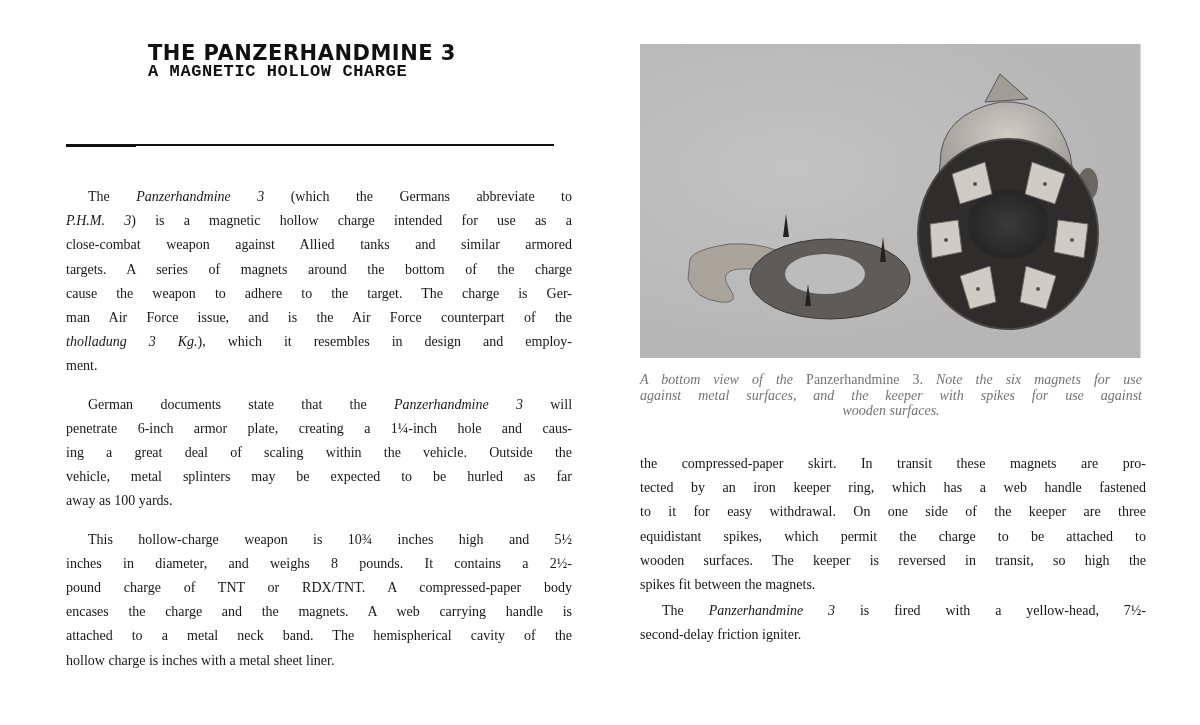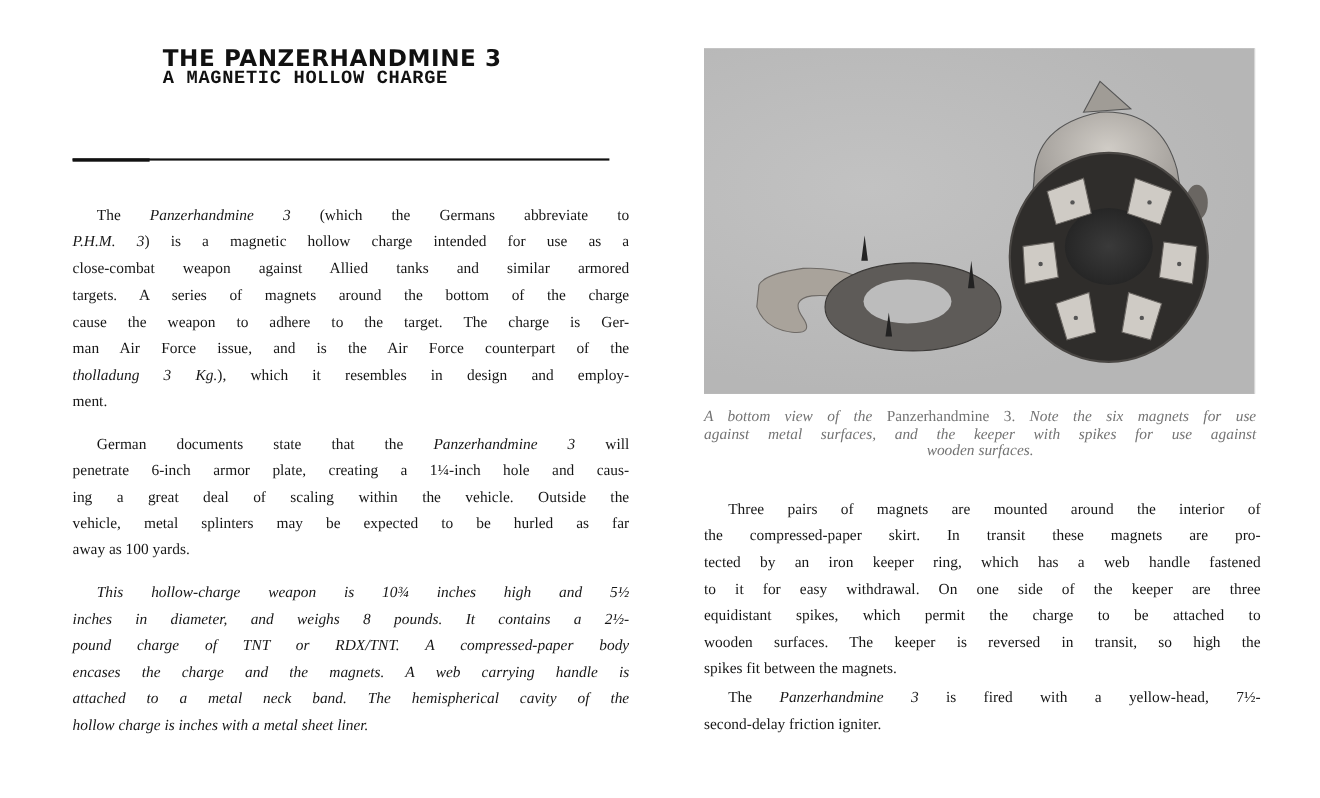--- a/index.html
+++ b/index.html
@@ -79,21 +79,21 @@
       <span class="line"><i>tholladung 3 Kg.</i>), which it resembles in design and employ-</span>
       <span class="line last">ment.</span>
     </p>
   <p style="text-indent: 0px;">
       <span class="line indent">German documents state that the <i>Panzerhandmine 3</i> will</span>
       <span class="line">penetrate 6-inch armor plate, creating a 1¼-inch hole and caus-</span>
       <span class="line">ing a great deal of scaling within the vehicle.  Outside the</span>
       <span class="line">vehicle, metal splinters may be expected to be hurled as far</span>
       <span class="line last">away as 100 yards.</span>
     </p>
-  <p style="text-indent: 0px; font-style: italic;">
+  <p style="text-indent: 0px;">
       <span class="line indent">This hollow-charge weapon is 10¾ inches high and 5½</span>
       <span class="line">inches in diameter, and weighs 8 pounds.  It contains a 2½-</span>
       <span class="line">pound charge of TNT or RDX/TNT.  A compressed-paper body</span>
       <span class="line">encases the charge and the magnets.  A web carrying handle is</span>
       <span class="line">attached to a metal neck band.  The hemispherical cavity of the</span>
       <span class="line last">hollow charge is inches with a metal sheet liner.</span>
     </p>
 </div>
 
 <div class="photo">
@@ -145,21 +145,20 @@
 </div>
 
 <div class="caption">
   <span class="cline"><i>A bottom view of the </i>Panzerhandmine 3.  <i>Note the six magnets for use</i></span>
   <span class="cline"><i>against metal surfaces, and the keeper with spikes for use against</i></span>
   <span class="cline center"><i>wooden surfaces.</i></span>
 </div>
 
 <div class="col col-right">
   <p style="text-indent: 0px;">
-      <span class="line indent">Three pairs of magnets are mounted around the interior of</span>
       <span class="line">the compressed-paper skirt.  In transit these magnets are pro-</span>
       <span class="line">tected by an iron keeper ring, which has a web handle fastened</span>
       <span class="line">to it for easy withdrawal.  On one side of the keeper are three</span>
       <span class="line">equidistant spikes, which permit the charge to be attached to</span>
       <span class="line">wooden surfaces.  The keeper is reversed in transit, so high the</span>
       <span class="line last">spikes fit between the magnets.</span>
     </p>
   <p style="text-indent: 0px;">
       <span class="line indent">The <i>Panzerhandmine 3</i> is fired with a yellow-head, 7½-</span>
       <span class="line last">second-delay friction igniter.</span>

